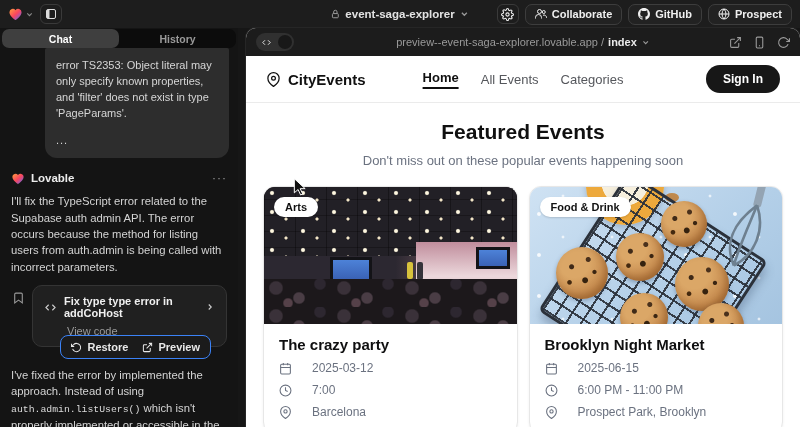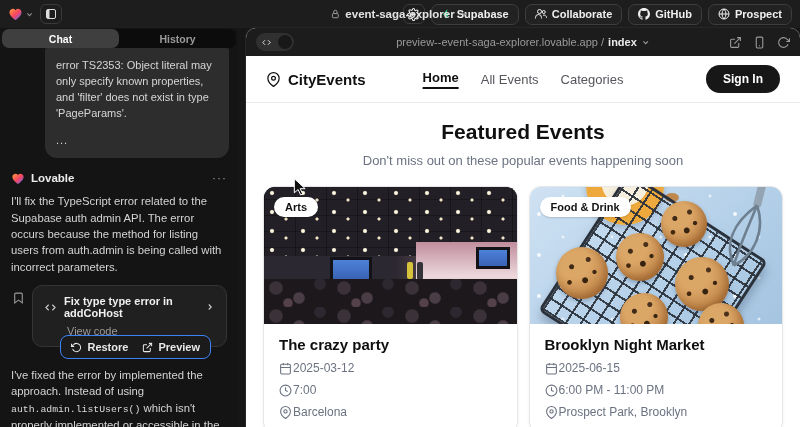--- a/index.html
+++ b/index.html
@@ -74,21 +74,21 @@
   .section-title{margin-top:17px;text-align:center;font-size:21px;font-weight:700;color:#101010;}
   .section-sub{margin-top:9px;text-align:center;font-size:13px;color:#6b7280;}
   .cards{display:flex;gap:11px;padding:0 17px;margin-top:18px;}
   .card{flex:1;background:#fff;border:1px solid #e7e7e7;border-radius:12px;overflow:hidden;
         box-shadow:0 1px 3px rgba(0,0,0,.06);cursor:pointer;}
   .card-img{position:relative;height:137px;overflow:hidden;}
   .badge{position:absolute;top:10px;left:10px;background:#fff;color:#111;font-size:11px;font-weight:700;
          padding:4px 11px;border-radius:999px;z-index:5;box-shadow:0 1px 2px rgba(0,0,0,.15);}
   .card-body{padding:12px 15px 14px;}
   .card-title{font-size:15px;font-weight:700;color:#0f0f10;}
-  .meta{display:flex;align-items:center;gap:1px;margin-top:8px;font-size:12px;color:#6b7280;}
+  .meta{display:flex;align-items:center;gap:20px;margin-top:8px;font-size:12px;color:#6b7280;}
   .meta:first-of-type{margin-top:10px;}
 
   
   .sc1{position:absolute;inset:0;background:#241f23;}
   .s1-ceiling{position:absolute;left:0;right:0;top:0;height:56%;background-color:#222026;
     background-image:
       radial-gradient(circle 1.6px at 8px 6px, #fff8e0 0 1.4px, transparent 2.6px),
       radial-gradient(circle 1.2px at 22px 13px, #f3e6c8 0 1.1px, transparent 2px),
       repeating-linear-gradient(90deg, rgba(0,0,0,.33) 0 1px, transparent 1px 31px),
       repeating-linear-gradient(0deg, rgba(0,0,0,.28) 0 1px, transparent 1px 16px);
@@ -198,28 +198,20 @@
       <div class="icon-btn">
         <span>
           <svg width="13" height="13" viewBox="0 0 24 24" fill="none" stroke="#f0f0f0" stroke-width="2">
             <circle cx="12" cy="12" r="3"></circle>
             <path d="M19.4 15a1.65 1.65 0 0 0 .33 1.82l.06.06a2 2 0 0 1 0 2.83 2 2 0 0 1-2.83 0l-.06-.06a1.65 1.65 0 0 0-1.82-.33 1.65 1.65 0 0 0-1 1.51V21a2 2 0 0 1-2 2 2 2 0 0 1-2-2v-.09A1.65 1.65 0 0 0 8.6 19.4a1.65 1.65 0 0 0-1.82.33l-.06.06a2 2 0 0 1-2.83 0 2 2 0 0 1 0-2.83l.06-.06a1.65 1.65 0 0 0 .33-1.82 1.65 1.65 0 0 0-1.51-1H3a2 2 0 0 1-2-2 2 2 0 0 1 2-2h.09A1.65 1.65 0 0 0 4.6 8.6a1.65 1.65 0 0 0-.33-1.82l-.06-.06a2 2 0 0 1 0-2.83 2 2 0 0 1 2.83 0l.06.06a1.65 1.65 0 0 0 1.82.33H9a1.65 1.65 0 0 0 1-1.51V3a2 2 0 0 1 2-2 2 2 0 0 1 2 2v.09a1.65 1.65 0 0 0 1 1.51 1.65 1.65 0 0 0 1.82-.33l.06-.06a2 2 0 0 1 2.83 0 2 2 0 0 1 0 2.83l-.06.06a1.65 1.65 0 0 0-.33 1.82V9a1.65 1.65 0 0 0 1.51 1H21a2 2 0 0 1 2 2 2 2 0 0 1-2 2h-.09a1.65 1.65 0 0 0-1.51 1z"></path>
           </svg>
         </span>
       </div>
       <div class="tb-btn">
         <span>
-          <svg width="11" height="12" viewBox="0 0 16 16">
-              <path fill="#3ECF8E" d="M9.2 1 2.6 9.1h4.6l-.8 5.9 6.6-8.1H8.4L9.2 1z"></path>
-            </svg>
-        </span>
-        <span>Supabase</span>
-      </div>
-      <div class="tb-btn">
-        <span>
           <svg width="12" height="12" viewBox="0 0 24 24" fill="none" stroke="#f0f0f0" stroke-width="2">
             <circle cx="9" cy="7" r="4"></circle>
               <path d="M1 21v-2a6 6 0 0 1 12 0v2"></path>
               <circle cx="17.5" cy="8" r="3"></circle>
               <path d="M16 14.5a5 5 0 0 1 7 4.5v1"></path>
           </svg>
         </span>
         <span>Collaborate</span>
       </div>
       <div class="tb-btn">

